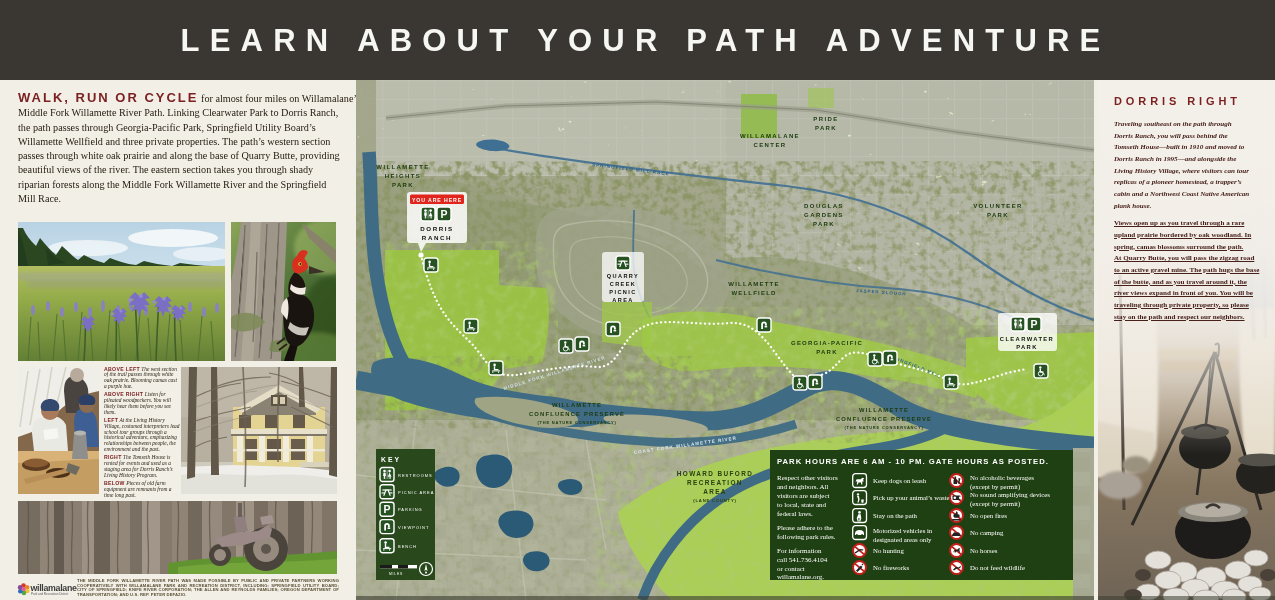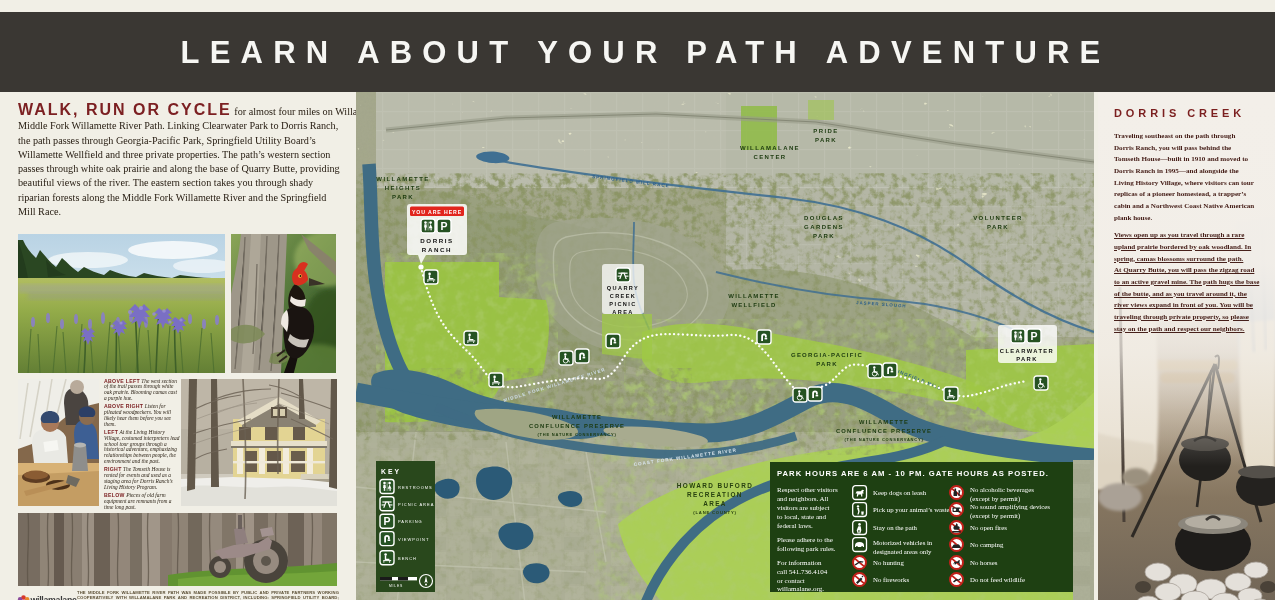--- a/index.html
+++ b/index.html
@@ -1,32 +1,32 @@
 <!DOCTYPE html>
 <html><head>
 <meta charset="utf-8">
 <style>
   html,body{margin:0;padding:0;width:1275px;height:600px;overflow:hidden;
     font-family:"Liberation Sans",sans-serif;background:#f1efe6;}
   .abs{position:absolute;}
 </style>
 </head>
 <body>
-<div style="position:relative;width:1275px;height:520px;margin-top:12px;">
+<div style="position:relative;width:1275px;height:520px;">
 
 <div class="abs" style="left:0;top:0;width:1275px;height:80px;background:#3a3733;"></div>
 
 <div class="abs" style="left:8px;top:23px;width:1275px;text-align:center;color:#f6f6f3;
   font-size:31px;font-weight:bold;letter-spacing:10.2px;white-space:nowrap;">LEARN&nbsp;ABOUT&nbsp;YOUR&nbsp;PATH&nbsp;ADVENTURE</div>
 
 <div class="abs" style="left:0;top:80px;width:356px;height:520px;background:#f1efe6;"></div>
 
 <div class="abs" style="left:18px;top:91px;width:340px;font-family:'Liberation Serif',serif;
   font-size:10.2px;line-height:14.3px;color:#241a0f;text-align:left;white-space:nowrap;">
-  <span style="font-family:'Liberation Sans',sans-serif;font-weight:bold;color:#7c2022;font-size:16px;letter-spacing:2.0px;">WALK, RUN OR CYCLE</span>
+  <span style="font-family:'Liberation Sans',sans-serif;font-weight:bold;color:#7c2022;font-size:13px;letter-spacing:2.0px;">WALK, RUN OR CYCLE</span>
   for almost four miles on Willamalane’s<br>
   Middle Fork Willamette River Path. Linking Clearwater Park to Dorris Ranch,<br>
   the path passes through Georgia-Pacific Park, Springfield Utility Board’s<br>
   Willamette Wellfield and three private properties. The path’s western section<br>
   passes through white oak prairie and along the base of Quarry Butte, providing<br>
   beautiful views of the river. The eastern section takes you through shady<br>
   riparian forests along the Middle Fork Willamette River and the Springfield<br>
   Mill Race.
 </div>
 
@@ -883,25 +883,25 @@
 <ellipse cx="170" cy="495" rx="8" ry="6"></ellipse>
 <ellipse cx="35" cy="515" rx="9" ry="6"></ellipse>
 </g>
 
 <rect width="177" height="520" fill="url(#rpwash)"></rect>
 <rect x="0" y="516" width="177" height="4" fill="#3a3c31" opacity="0.55"></rect>
 </svg>
 </div>
 
 <div class="abs" style="left:1114px;top:95px;width:160px;color:#7b1f1f;font-weight:bold;
-  font-size:11px;letter-spacing:3.9px;white-space:nowrap;">DORRIS CREEK</div>
+  font-size:11px;letter-spacing:3.9px;white-space:nowrap;">DORRIS RIGHT</div>
 
 <div class="abs" style="left:1114px;top:119px;width:150px;font-family:'Liberation Serif',serif;
   font-size:7.1px;line-height:11.65px;color:#47201a;font-weight:bold;white-space:nowrap;">
-  <p style="margin:0 0 6px 0;">Traveling southeast on the path through<br>
+  <p style="margin:0 0 6px 0;font-style:italic;">Traveling southeast on the path through<br>
   Dorris Ranch, you will pass behind the<br>
   Tomseth House—built in 1910 and moved to<br>
   Dorris Ranch in 1995—and alongside the<br>
   Living History Village, where visitors can tour<br>
   replicas of a pioneer homestead, a trapper’s<br>
   cabin and a Northwest Coast Native American<br>
   plank house.</p>
   <p style="margin:0;text-decoration:underline;">Views open up as you travel through a rare<br>
   upland prairie bordered by oak woodland. In<br>
   spring, camas blossoms surround the path.<br>

